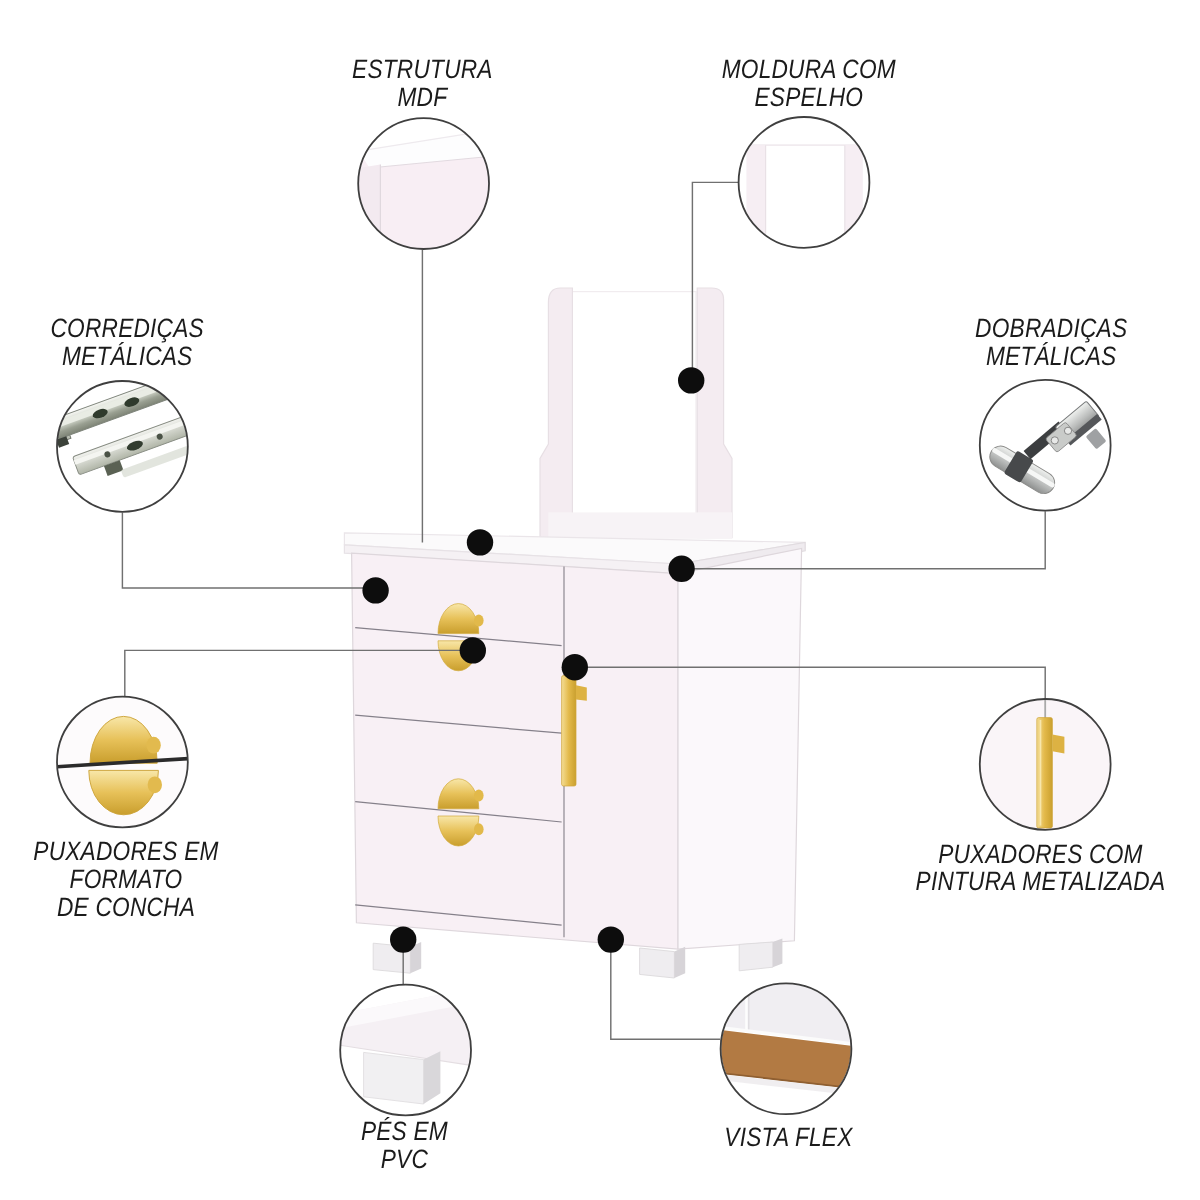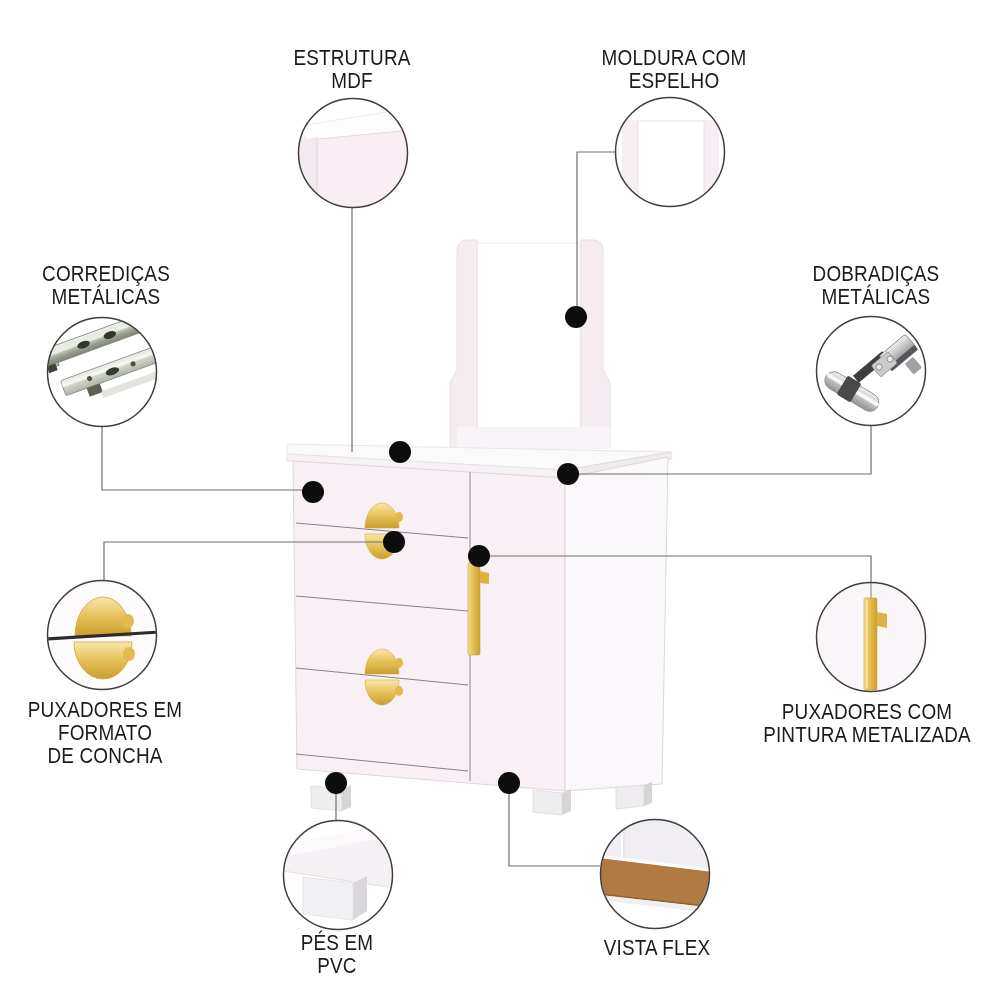--- a/index.html
+++ b/index.html
@@ -1,18 +1,18 @@
 <!DOCTYPE html>
 <html><head>
 <meta charset="utf-8">
 <style>
   html,body{margin:0;padding:0;}
   body{width:1000px;height:1000px;position:relative;background:#ffffff;overflow:hidden;
        font-family:"Liberation Sans",sans-serif;}
-  #stage{position:absolute;left:0;top:0;width:803px;height:1000px;}
+  #stage{position:absolute;left:0;top:0;width:803px;height:1000px;font-style:italic;}
   svg{position:absolute;left:0;top:0;}
   .label{position:absolute;transform:translateX(-50%) scaleX(0.86);transform-origin:center top;
          text-align:center;font-size:22px;line-height:23px;font-weight:400;
          letter-spacing:0.2px;color:#1b1b1b;white-space:nowrap;}
   .label .ln{display:block;}
 </style>
 </head>
 <body>
 
 <div id="stage">

